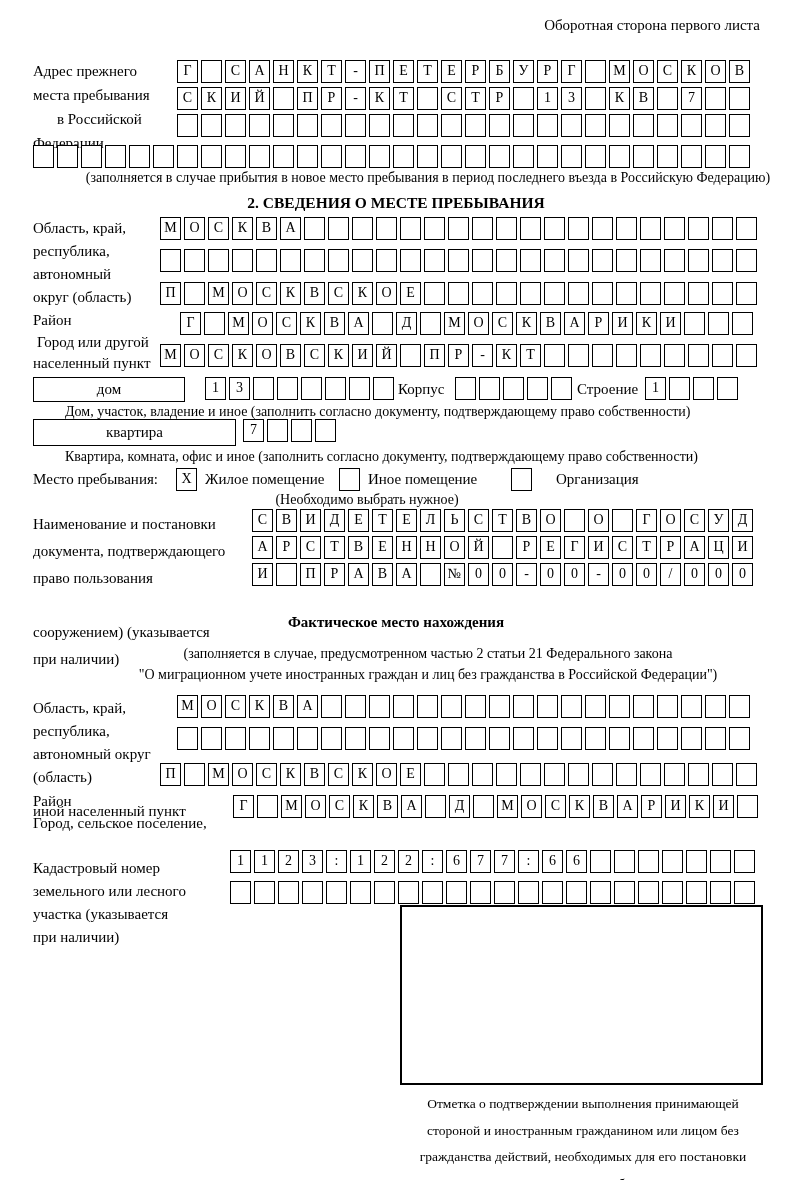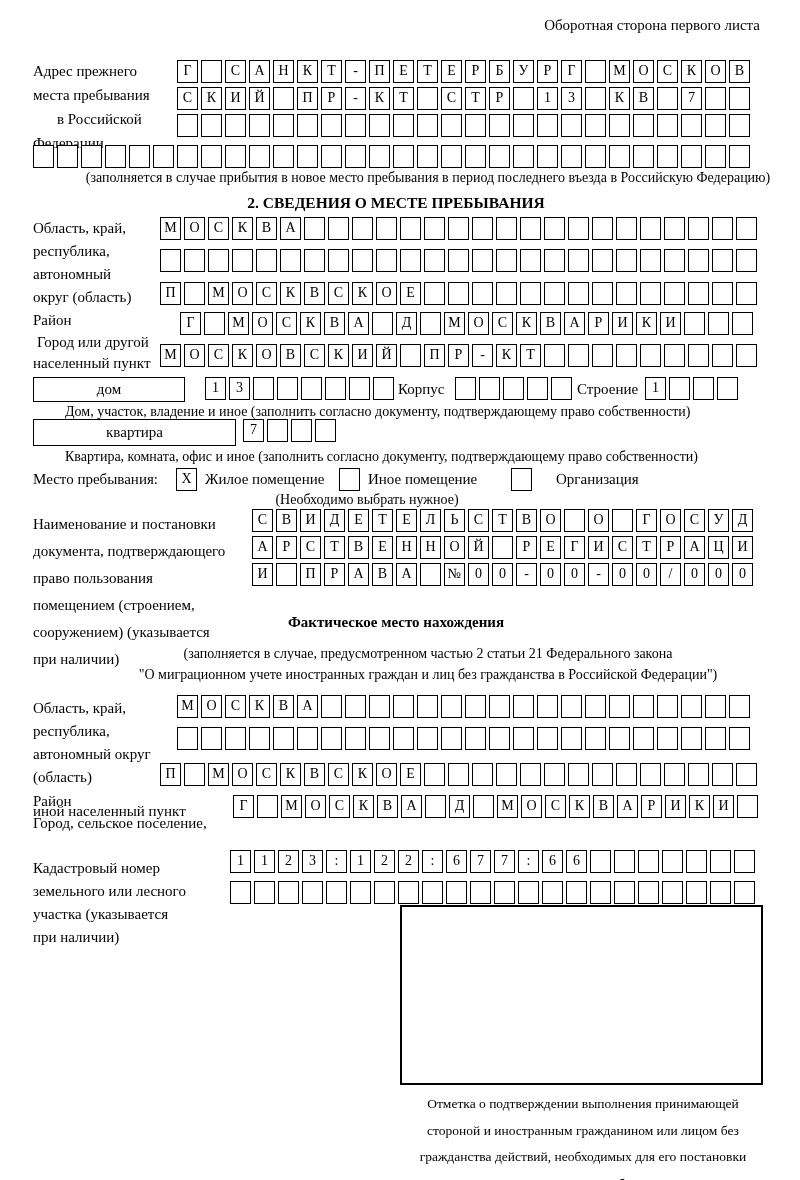--- a/index.html
+++ b/index.html
@@ -60,21 +60,20 @@
   <div class="lbl" style="left:205px;top:468px;">Жилое помещение</div>
   <div class="chk" style="left:339px;top:468px;"></div>
   <div class="lbl" style="left:368px;top:468px;">Иное помещение</div>
   <div class="chk" style="left:511px;top:468px;"></div>
   <div class="lbl" style="left:556px;top:468px;">Организация</div>
   <div class="cap" style="left:185px;top:492px;width:300px;text-align:center;">(Необходимо выбрать нужное)</div>
 
   <div class="lbl" style="left:33px;top:511px;line-height:27px;">Наименование и постановки</div>
   <div class="lbl" style="left:33px;top:538px;line-height:27px;">документа, подтверждающего</div>
   <div class="lbl" style="left:33px;top:565px;line-height:27px;">право пользования</div>
-  <div class="lbl" style="left:33px;top:592px;line-height:27px;">помещением (строением,</div>
   <div class="lbl" style="left:33px;top:619px;line-height:27px;">сооружением) (указывается</div>
   <div class="lbl" style="left:33px;top:646px;line-height:27px;">при наличии)</div>
 
   <div class="title" style="top:614px;font-size:15px;">Фактическое место нахождения</div>
   <div class="cap centered" style="top:646px;">(заполняется в случае, предусмотренном частью 2 статьи 21 Федерального закона</div>
   <div class="cap centered" style="top:667px;">"О миграционном учете иностранных граждан и лиц без гражданства в Российской Федерации")</div>
 
   <div class="lbl" style="left:33px;top:697px;">Область, край,</div>
   <div class="lbl" style="left:33px;top:720px;">республика,</div>
   <div class="lbl" style="left:33px;top:743px;">автономный округ</div>

